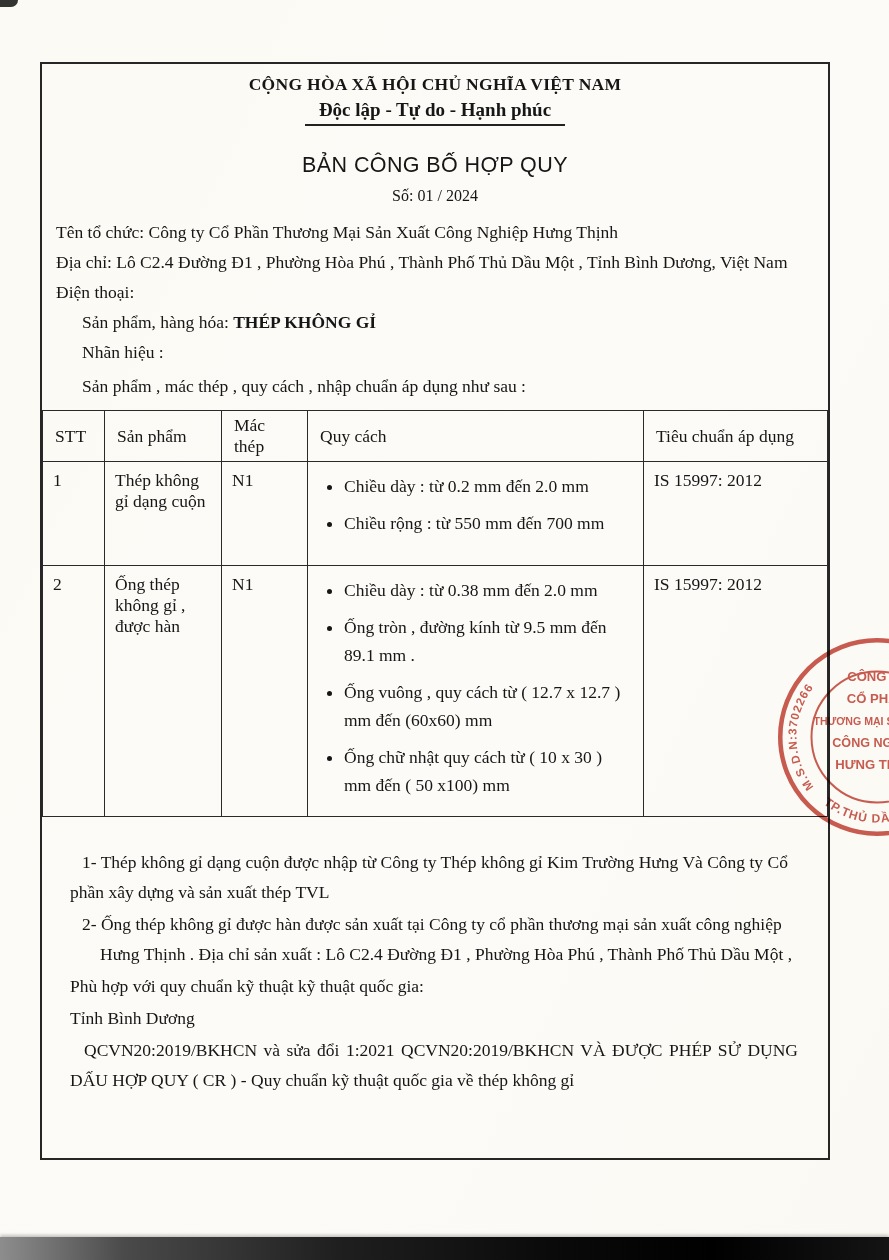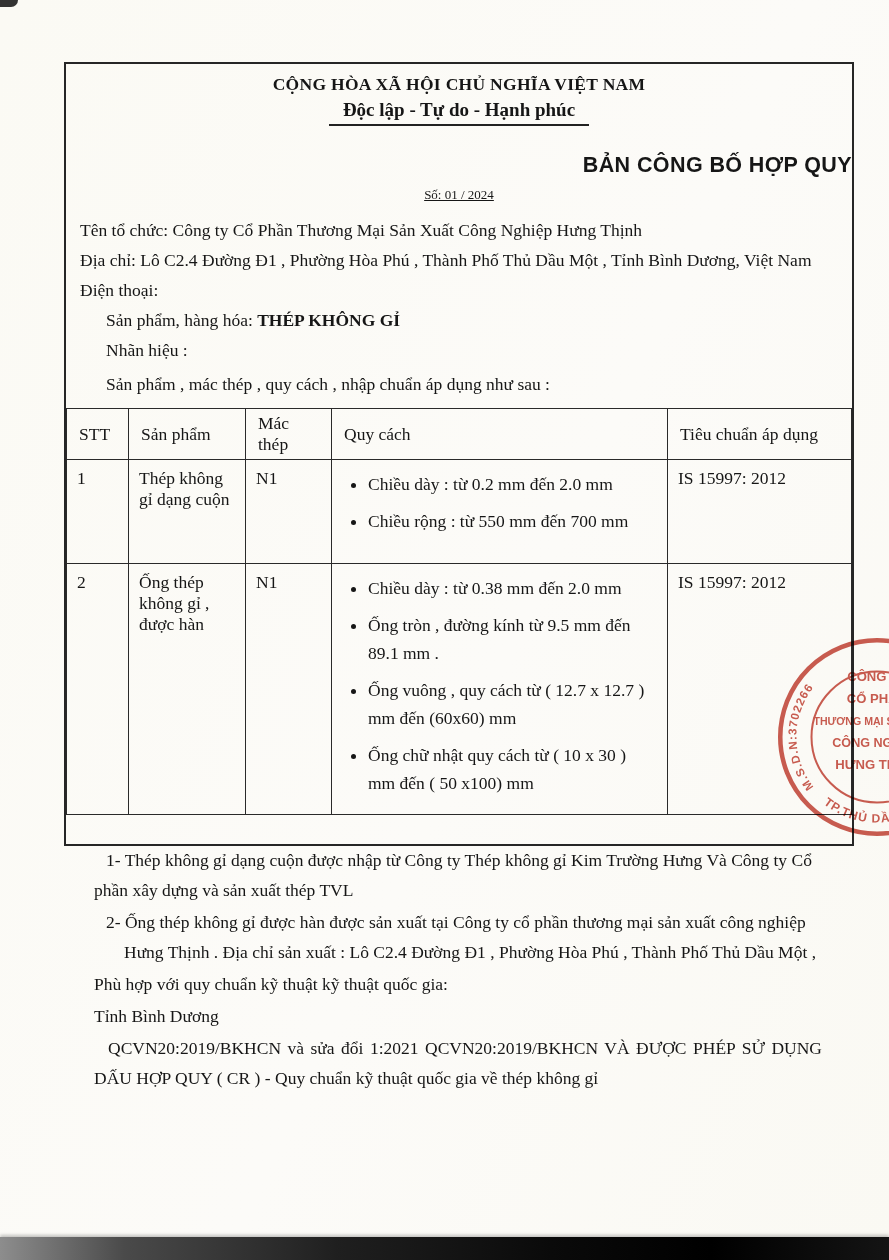--- a/index.html
+++ b/index.html
@@ -15,28 +15,28 @@
   }
   
   .corner-mark{position:absolute;top:0;left:0;width:18px;height:7px;background:#1d1d1d;border-radius:0 0 10px 0;opacity:.9;}
   .bottom-band{
     position:absolute;left:0;right:0;bottom:0;height:23px;
     background:linear-gradient(to right,#8d8d8d 0%,#4a4a4a 14%,#1f1f1f 38%,#0a0a0a 62%,#000 80%,#141414 100%);
     box-shadow:0 -2px 3px rgba(90,90,90,.35);
   }
   
   .frame{
-    position:absolute;left:64px;top:62px;width:790px;height:784px;
+    position:absolute;left:40px;top:62px;width:790px;height:1098px;
     border:2px solid #262626;box-sizing:border-box;padding-top:10px;
   }
   .hdr{text-align:center;}
   .country{font-size:17.5px;font-weight:bold;letter-spacing:.3px;}
   .motto{display:inline-block;font-size:19px;font-weight:bold;border-bottom:2px solid #222;padding:1px 14px 3px;margin-top:3px;}
-  .title{text-align:right;font-family:"Liberation Sans","DejaVu Sans",sans-serif;font-size:21.5px;font-weight:bold;letter-spacing:.4px;margin:27px 0 9px;}
-  .docnum{text-align:center;font-size:13px;margin:0 0 12px;text-decoration:underline;}
+  .title{text-align:center;font-family:"Liberation Sans","DejaVu Sans",sans-serif;font-size:21.5px;font-weight:normal;letter-spacing:.4px;margin:27px 0 9px;}
+  .docnum{text-align:center;font-size:16px;margin:0 0 12px;}
   .b{font-size:17.5px;line-height:30px;margin:0 14px;}
   .ind{padding-left:8px;margin-left:32px;}
   .bold{font-weight:bold;}
   
   table.spec{width:100%;border-collapse:collapse;margin-top:9px;table-layout:fixed;}
   .spec th,.spec td{border:1.6px solid #2a2a2a;font-size:17.5px;font-weight:normal;vertical-align:top;padding:8px 10px;box-sizing:border-box;}
   .spec thead th{vertical-align:middle;text-align:left;height:42px;padding:4px 12px;}
   .spec th.ctr,.spec td.ctr{}
   .c-stt{width:62px;} .c-sp{width:117px;} .c-mt{width:86px;} .c-qc{width:336px;} .c-tc{width:auto;}
   tr.r1{height:104px;} tr.r2{height:244px;}

